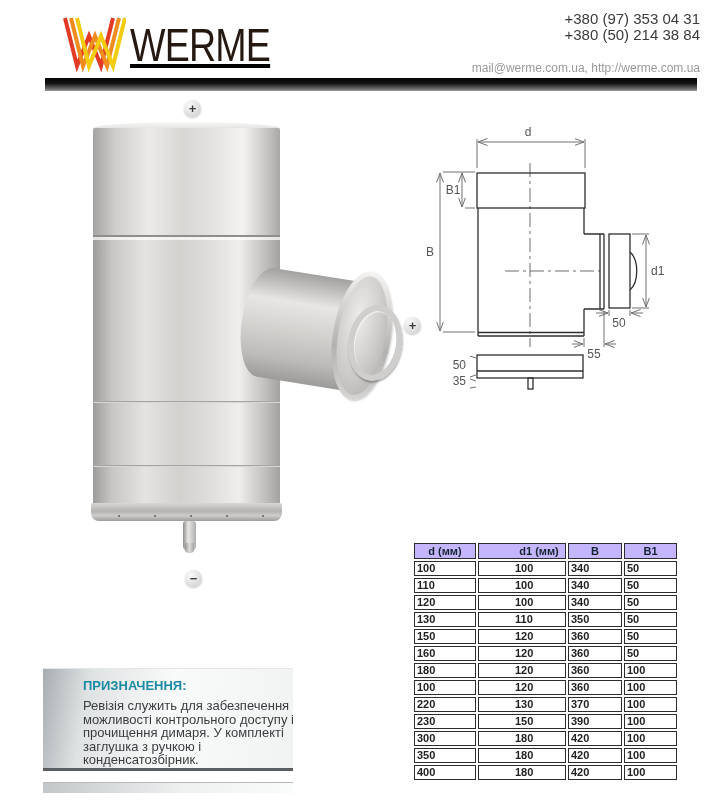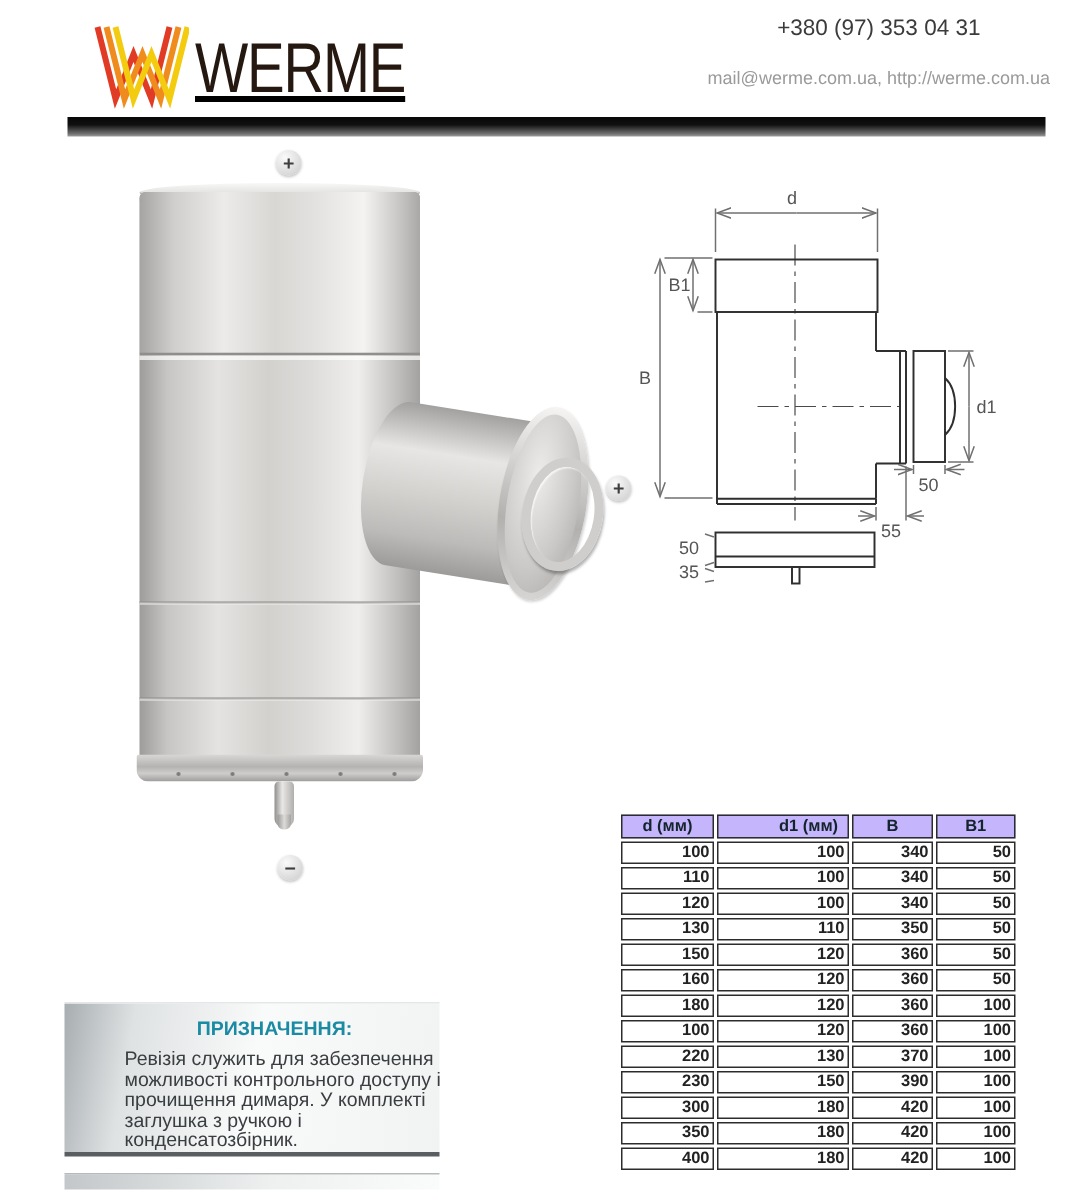--- a/index.html
+++ b/index.html
@@ -4,21 +4,21 @@
 <style>
   html,body{margin:0;padding:0;background:#fff;}
   .page{position:relative;width:728px;height:800px;background:#fff;overflow:hidden;
         font-family:"Liberation Sans",sans-serif;}
 
   
   .logo{position:absolute;left:62px;top:14px;width:230px;height:60px;display:flex;align-items:center;text-decoration:underline;}
   .logo-mark{flex:0 0 auto;}
   .logo-text{font-size:47px;font-weight:500;color:#251810;letter-spacing:-1px;
              transform:scaleX(.80);transform-origin:left center;margin-left:4px;line-height:1;}
-  .contact{position:absolute;right:28px;top:11px;text-align:center;}
+  .contact{position:absolute;right:28px;top:11px;text-align:right;}
   .contact .phone{font-size:15px;color:#3b3b3b;line-height:16px;font-weight:500;}
   .contact .mail{font-size:12px;color:#9a9a9a;margin-top:18px;}
 
   .divider-bar{position:absolute;left:45px;top:78px;width:652px;height:13px;
       background:linear-gradient(180deg,#070707 0%,#101010 40%,#6e6e6e 85%,#9b9b9b 100%);}
 
   
   .zoom-btn{position:absolute;width:17px;height:17px;border-radius:50%;border:none;padding:0;
       background:radial-gradient(circle at 35% 30%,#fafafa,#d9d9d9 70%,#c4c4c4);
       box-shadow:0 1px 2px rgba(0,0,0,.25);
@@ -64,32 +64,32 @@
 
   
   .drawing{position:absolute;left:420px;top:115px;width:300px;height:300px;}
   .drawing text{font-family:"Liberation Sans",sans-serif;fill:#555;font-size:12px;}
 
   
   .size-table{position:absolute;left:412px;top:541px;border-collapse:separate;border-spacing:2px;}
   .size-table th{background:#c4b5fd;border:1px solid #2c2c2c;font-size:11px;font-weight:700;
       color:#14242c;height:12px;padding:1px 2px;}
   .size-table td{border:1px solid #2c2c2c;font-size:11px;font-weight:700;color:#222;
-      text-align:right;height:11px;padding:1px 2px;line-height:11px;}
+      text-align:left;height:11px;padding:1px 2px;line-height:11px;}
   .size-table th:nth-child(1),.size-table td:nth-child(1){width:56px;}
   .size-table th:nth-child(2),.size-table td:nth-child(2){width:48px;padding-left:36px;}
   .size-table th:nth-child(3),.size-table td:nth-child(3){width:48px;}
   .size-table th:nth-child(4),.size-table td:nth-child(4){width:47px;}
 
   
   .info-box{position:absolute;left:43px;top:668px;width:250px;height:103px;
       background:linear-gradient(100deg,#a7adb0 0%,#dfe2e3 18%,#f9fafa 50%,#f1f2f2 100%);
       border-top:1px solid #e4e6e7;border-bottom:3px solid #5a5e61;
       box-sizing:border-box;padding:9px 10px 0 40px;}
-  .info-title{color:#1b8ba4;font-weight:700;font-size:13px;margin:0 0 6px 0;text-align:center;}
+  .info-title{color:#1b8ba4;font-weight:700;font-size:13px;margin:0 0 6px 0;}
   .info-line{color:#3a3e41;font-size:13px;line-height:13.5px;white-space:nowrap;}
   .info-strip{position:absolute;left:43px;top:782px;width:250px;height:10px;
       background:linear-gradient(90deg,#c3c7c9,#eef0f0 55%,#fafbfb);border-top:1px solid #b7babc;}
 </style>
 </head>
 <body>
 
 <div class="page">
 
   <div class="logo">
@@ -98,20 +98,21 @@
         <path d="M3,4 L15,52 L27,22 L39,52 L51,4" stroke="#e23b25"></path>
         <path d="M9,4 L21,52 L33,22 L45,52 L57,4" stroke="#f08c1e"></path>
         <path d="M15,4 L27,52 L39,22 L51,52 L63,4" stroke="#f3cc0f"></path>
       </g>
     </svg>
     <span class="logo-text">WERME</span>
   </div>
 
   <div class="contact">
     <div class="phone">+380 (97) 353 04 31</div>
+    <div class="phone">+380 (50) 214 38 84</div>
     <div class="mail">mail@werme.com.ua, http://werme.com.ua</div>
   </div>
 
   <div class="divider-bar"></div>
 
   <div class="photo">
     <div class="cyl-top"></div>
     <div class="cylinder"></div>
     <div class="collar"></div>
     <div class="seam s1"></div>

